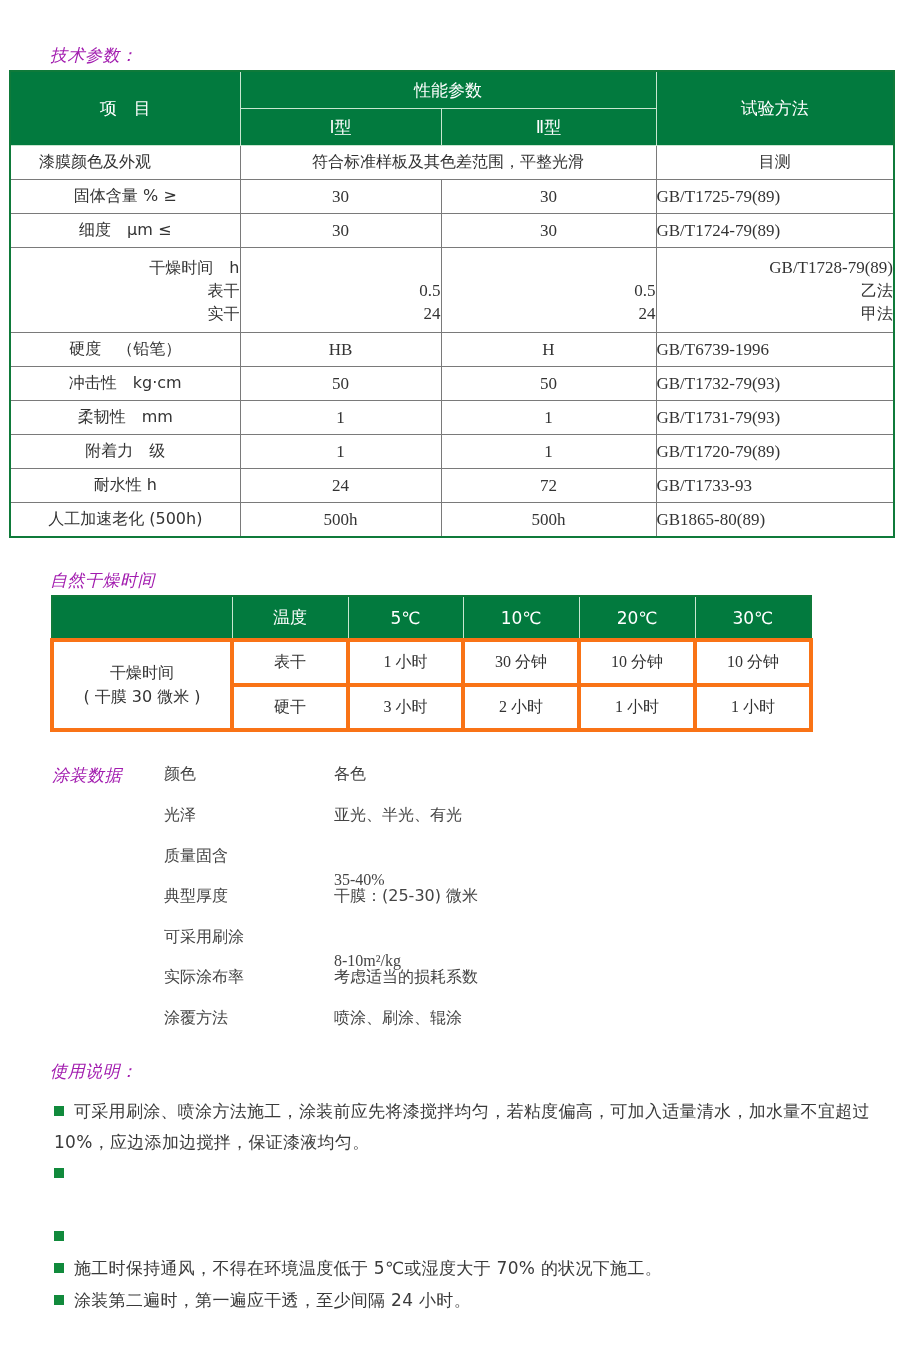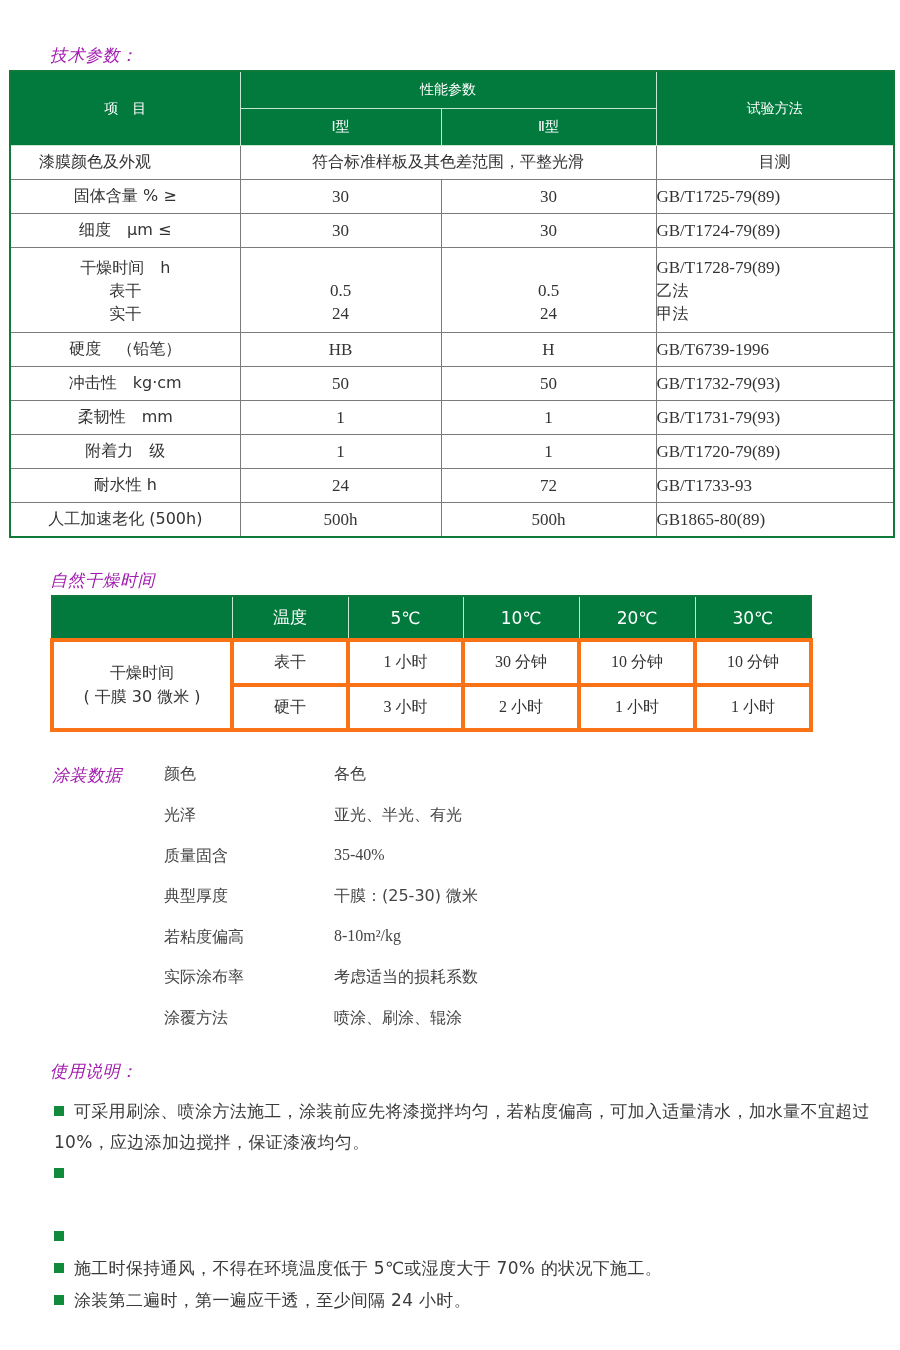--- a/index.html
+++ b/index.html
@@ -6,39 +6,39 @@
   body {
     width: 900px; height: 1350px; position: relative; overflow: hidden;
     font-family: "DejaVu Sans", "Liberation Sans", sans-serif;
     color: #3a3a3a;
   }
   .section-title {
     position: absolute; color: #a21caf; font-size: 17px; letter-spacing: 0.5px;
     font-family: "DejaVu Sans", sans-serif;
     font-style: italic;
   }
-  .serif { font-family: "Liberation Serif", "DejaVu Serif", serif; }
+  .serif { font-family: "Liberation Serif", "DejaVu Serif", serif; margin-top: 25px; }
 
   
   table.spec {
     position: absolute; left: 9px; top: 70px; width: 884px;
     border-collapse: collapse; table-layout: fixed;
     border: 2px solid #0f7a3a;
     font-size: 16px;
   }
   table.spec th {
     background: #027a3e; color: #ffffff; font-weight: normal;
-    border: 1px solid #c8e6d0; height: 34px; font-size: 14px; margin-top: 15px;
+    border: 1px solid #c8e6d0; height: 34px; font-size: 17px; margin-top: 15px;
   }
   table.spec td {
     border: 1px solid #7a7a7a; text-align: center; height: 33px;
     color: #333; padding: 0;
   }
   table.spec td.method { text-align: left; }
-  table.spec td.tall { height: 84px; line-height: 23px; }
+  table.spec td.tall { height: 84px; line-height: 23px; text-align: right; }
   .num { font-family: "Liberation Serif", "DejaVu Serif", serif; font-size: 17px; }
 
   
   table.dry {
     position: absolute; left: 50px; top: 595px; width: 759px;
     border-collapse: collapse; table-layout: fixed;
     border: 2px solid #0f7a3a; font-size: 16px; padding-left: 20px;
   }
   table.dry th {
     background: #027a3e; color: #fff; font-weight: normal; height: 39px;
@@ -212,21 +212,21 @@
 </div>
 <div class="coat-row" style="top:846px; left:0; width:900px;">
   <span class="coat-label">质量固含</span>
   <span class="coat-value serif">35-40%</span>
 </div>
 <div class="coat-row" style="top:886px; left:0; width:900px;">
   <span class="coat-label">典型厚度</span>
   <span class="coat-value">干膜：(25-30) 微米</span>
 </div>
 <div class="coat-row" style="top:927px; left:0; width:900px;">
-  <span class="coat-label">若粘度偏高</span>
+  <span class="coat-label">可采用刷涂</span>
   <span class="coat-value serif">8-10m²/kg</span>
 </div>
 <div class="coat-row" style="top:967px; left:0; width:900px;">
   <span class="coat-label">实际涂布率</span>
   <span class="coat-value">考虑适当的损耗系数</span>
 </div>
 <div class="coat-row" style="top:1008px; left:0; width:900px;">
   <span class="coat-label">涂覆方法</span>
   <span class="coat-value">喷涂、刷涂、辊涂</span>
 </div>

